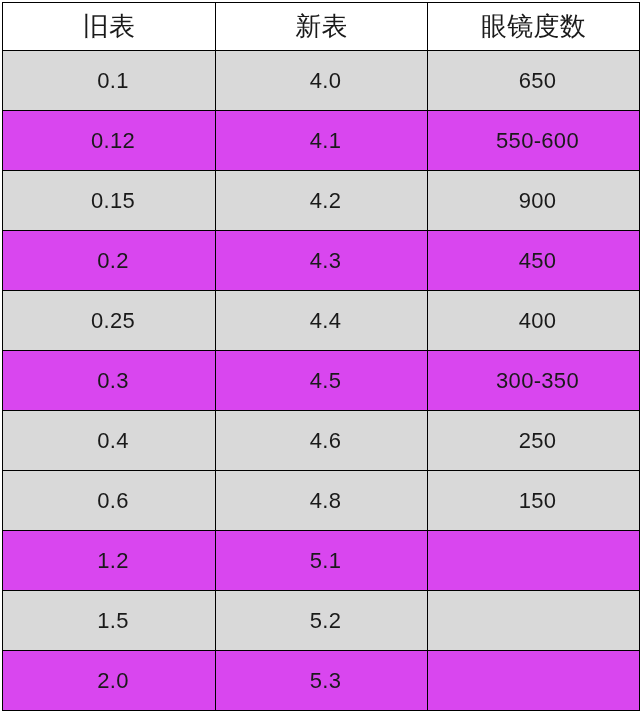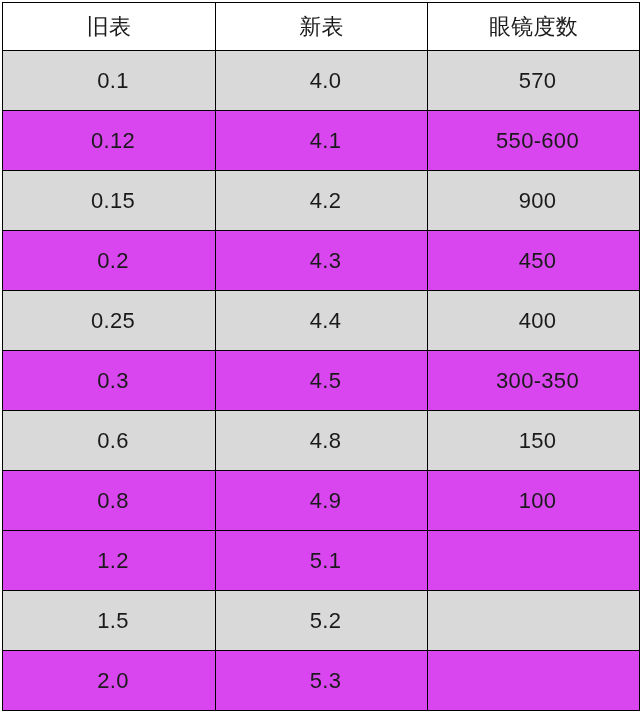--- a/index.html
+++ b/index.html
@@ -36,21 +36,21 @@
     text-align: center;
     vertical-align: middle;
     padding: 0;
     height: 47.2px;
     font-weight: normal;
     color: #1a1a1a;
     letter-spacing: 0.3px;
   }
   table.vision-table thead th {
     background: #ffffff;
-    font-size: 22px;
+    font-size: 26px;
     font-family: "DejaVu Sans", "Liberation Sans", sans-serif;
     margin-top: 32px;
   }
   table.vision-table tbody td {
     font-size: 22px;
     padding-left: 8px;
   }
   table.vision-table tbody tr.shaded td {
     background: #d9d9d9;
   }
@@ -87,21 +87,21 @@
     </thead>
     <tbody id="table-body">
         <tr class="shaded">
           <td>
             <span class="cell-text">0.1</span>
           </td>
           <td>
             <span class="cell-text">4.0</span>
           </td>
           <td>
-            <span class="cell-text">570</span>
+            <span class="cell-text">650</span>
           </td>
         </tr>
         <tr class="plain">
           <td>
             <span class="cell-text">0.12</span>
           </td>
           <td>
             <span class="cell-text">4.1</span>
           </td>
           <td>
@@ -147,38 +147,38 @@
           </td>
           <td>
             <span class="cell-text">4.5</span>
           </td>
           <td>
             <span class="cell-text">300-350</span>
           </td>
         </tr>
         <tr class="shaded">
           <td>
+            <span class="cell-text">0.4</span>
+          </td>
+          <td>
+            <span class="cell-text">4.6</span>
+          </td>
+          <td>
+            <span class="cell-text">250</span>
+          </td>
+        </tr>
+        <tr class="shaded">
+          <td>
             <span class="cell-text">0.6</span>
           </td>
           <td>
             <span class="cell-text">4.8</span>
           </td>
           <td>
             <span class="cell-text">150</span>
-          </td>
-        </tr>
-        <tr class="plain">
-          <td>
-            <span class="cell-text">0.8</span>
-          </td>
-          <td>
-            <span class="cell-text">4.9</span>
-          </td>
-          <td>
-            <span class="cell-text">100</span>
           </td>
         </tr>
         <tr class="plain">
           <td>
             <span class="cell-text">1.2</span>
           </td>
           <td>
             <span class="cell-text">5.1</span>
           </td>
           <td>

